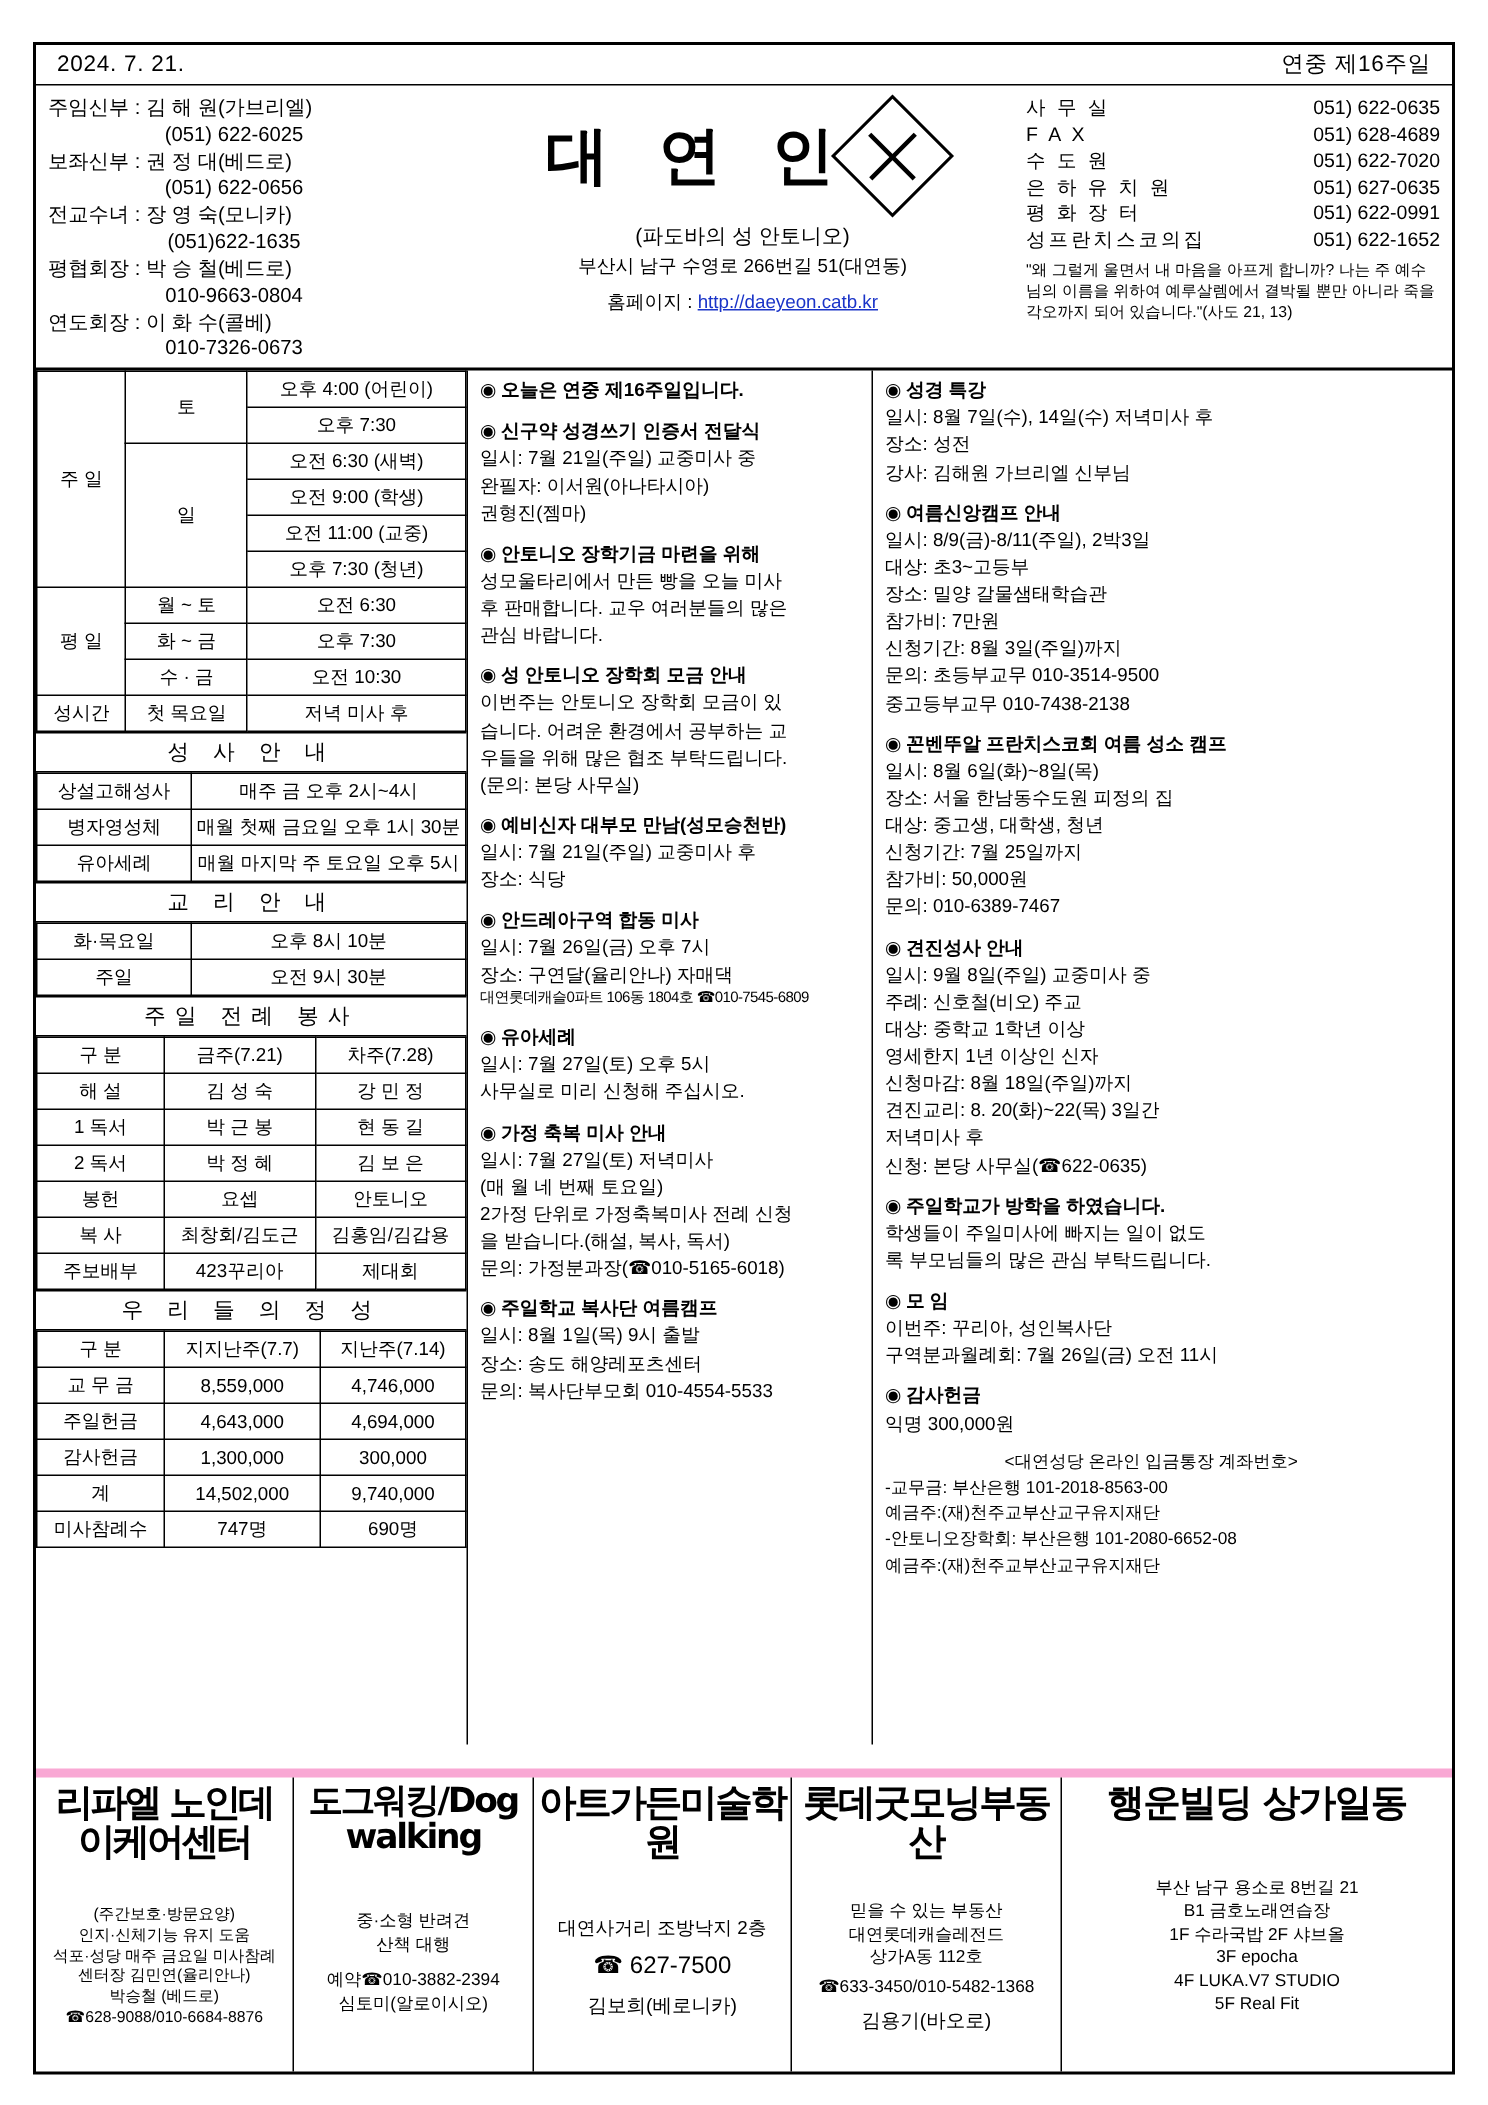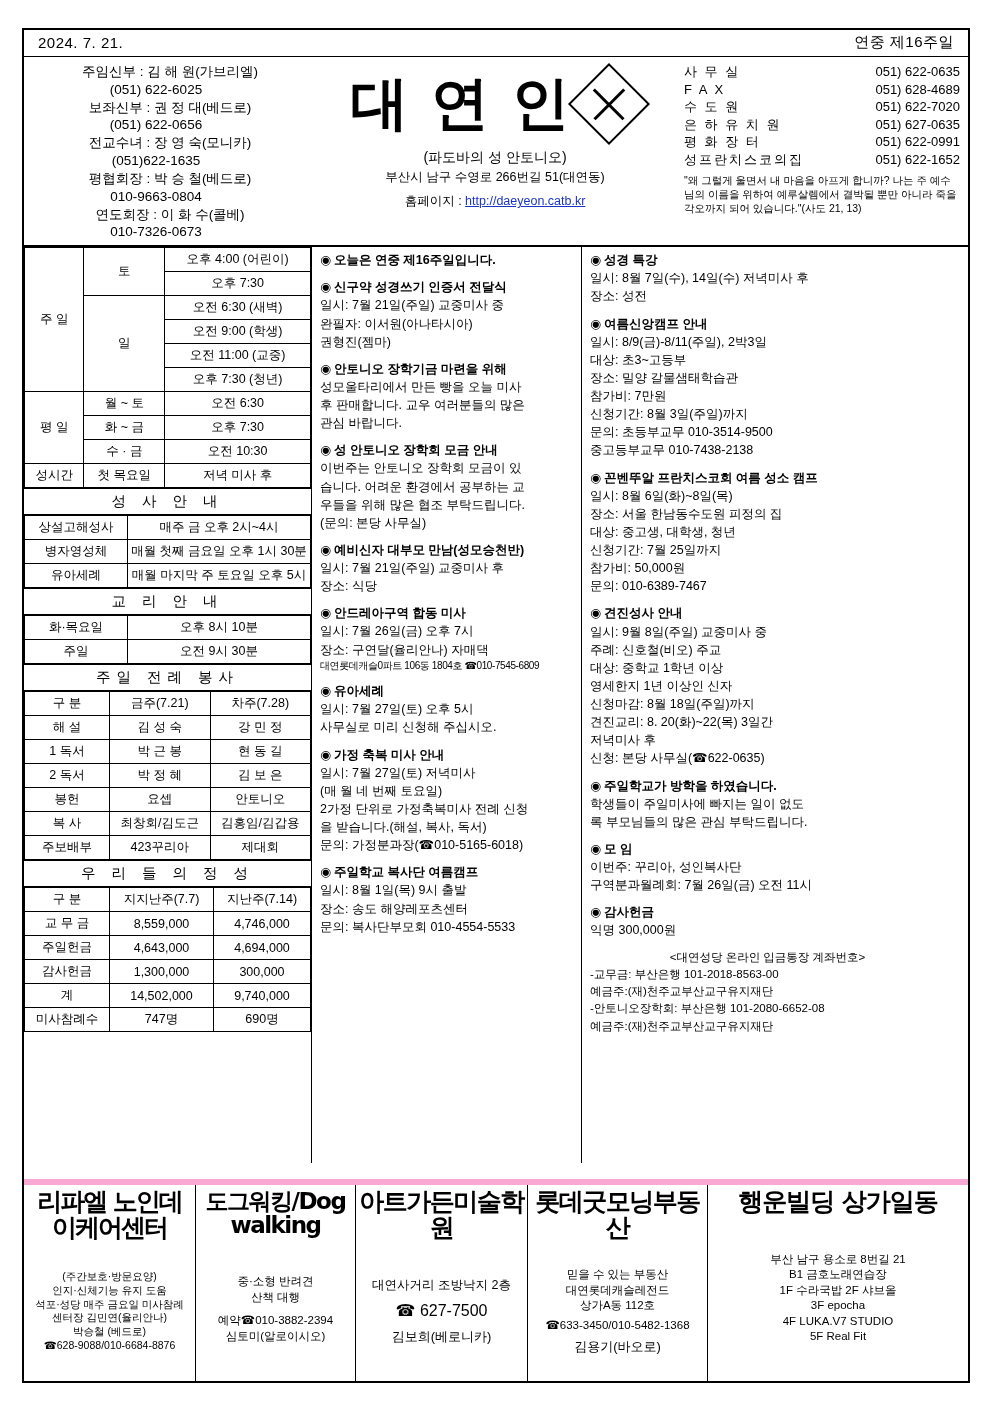--- a/index.html
+++ b/index.html
@@ -43,39 +43,39 @@
     border-bottom: 2px solid #000;
     min-height: 168px;
   }
   .mh-left {
     width: 288px;
     box-sizing: border-box;
     padding: 6px 4px 4px 8px;
     font-size: 13.5px;
     line-height: 1.32;
   }
-  .mh-left .row { white-space: nowrap; text-align: center; }
+  .mh-left .row { white-space: nowrap; }
   .mh-left .ind { text-align: center; padding-right: 28px;}
   .mh-center {
     flex: 1;
     text-align: center;
     padding-top: 4px;
     position: relative;
   }
   .logo-wrap {
     height: 86px;
     display: flex;
     align-items: center;
     justify-content: center;
     gap: 4px;
   }
   .logo-text {
-    font-family: Liberation Serif, serif;
+    font-family: Liberation Mono, monospace;
     font-weight: bold;
-    font-size: 58px;
+    font-size: 42px;
     letter-spacing: 4px;
     position: relative;
   }
   .logo-badge {
     width: 54px; height: 54px;
     border: 2px solid #000;
     position: relative;
     display: inline-block;
     margin: 0 2px;
     transform: rotate(45deg);
@@ -515,20 +515,21 @@
       </div>
 
       <div class="col-right">
 
         <div class="blk">
           <div class="t">
             <span class="bullet">◉</span><span>성경 특강</span>
           </div>
           <div>일시: 8월 7일(수), 14일(수) 저녁미사 후</div>
           <div>장소: 성전</div>
+          <div>강사: 김해원 가브리엘 신부님</div>
         </div>
 
         <div class="blk">
           <div class="t">
             <span class="bullet">◉</span><span>여름신앙캠프 안내</span>
           </div>
           <div>일시: 8/9(금)-8/11(주일), 2박3일</div>
           <div>대상: 초3~고등부</div>
           <div>장소: 밀양 갈물샘태학습관</div>
           <div>참가비: 7만원</div>

